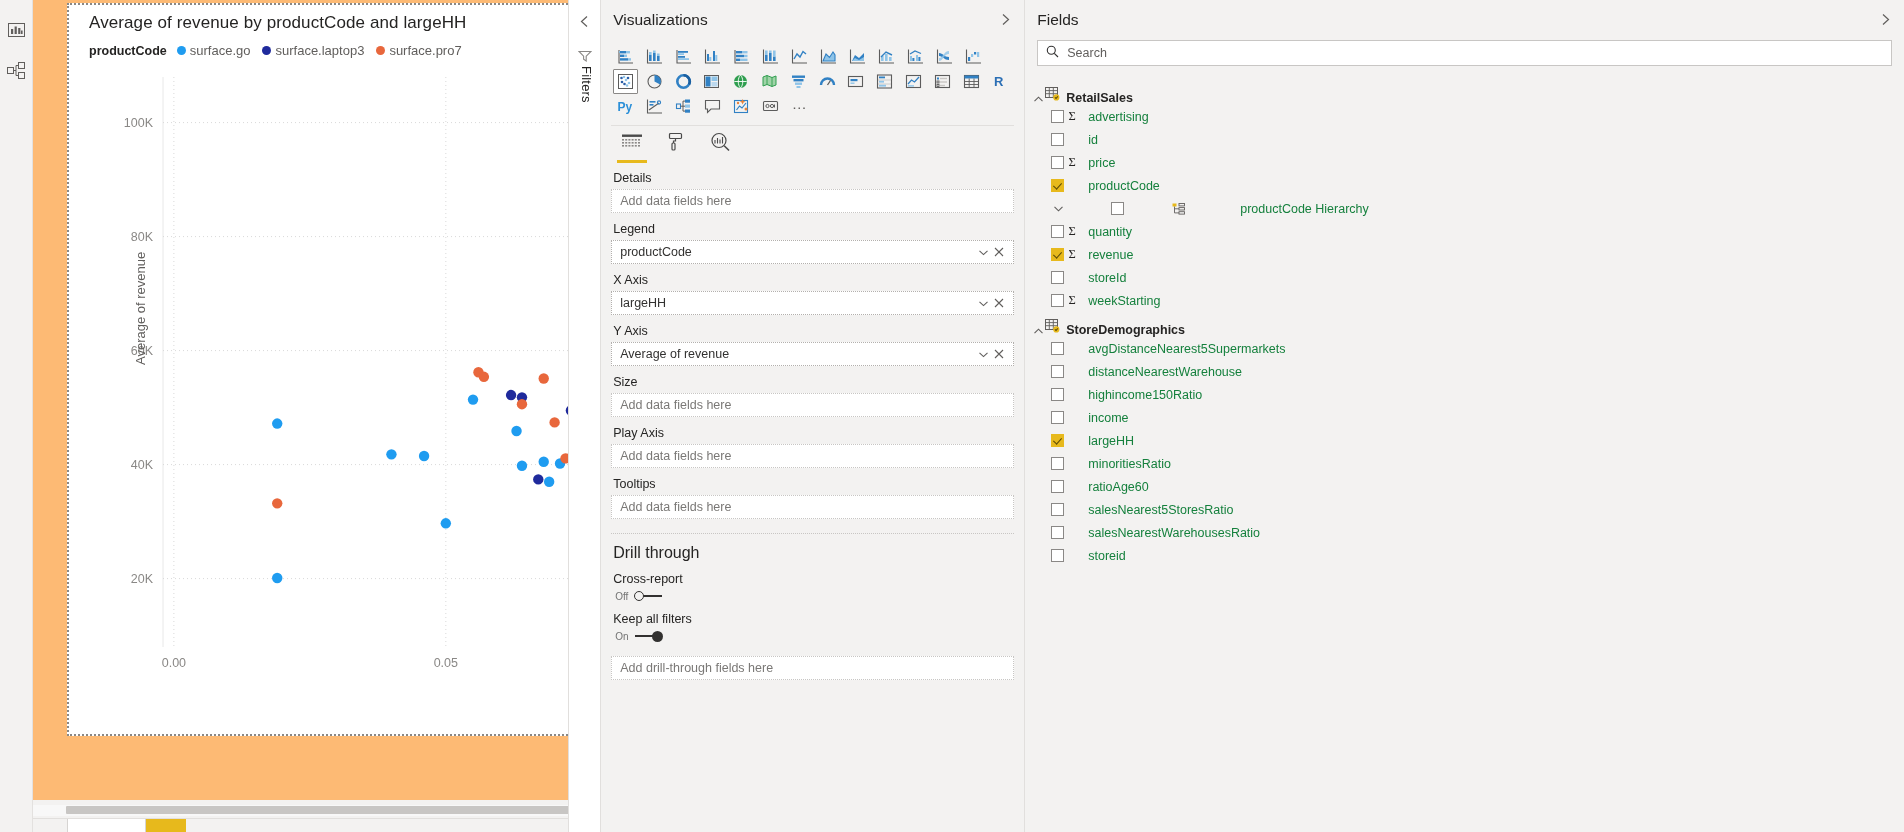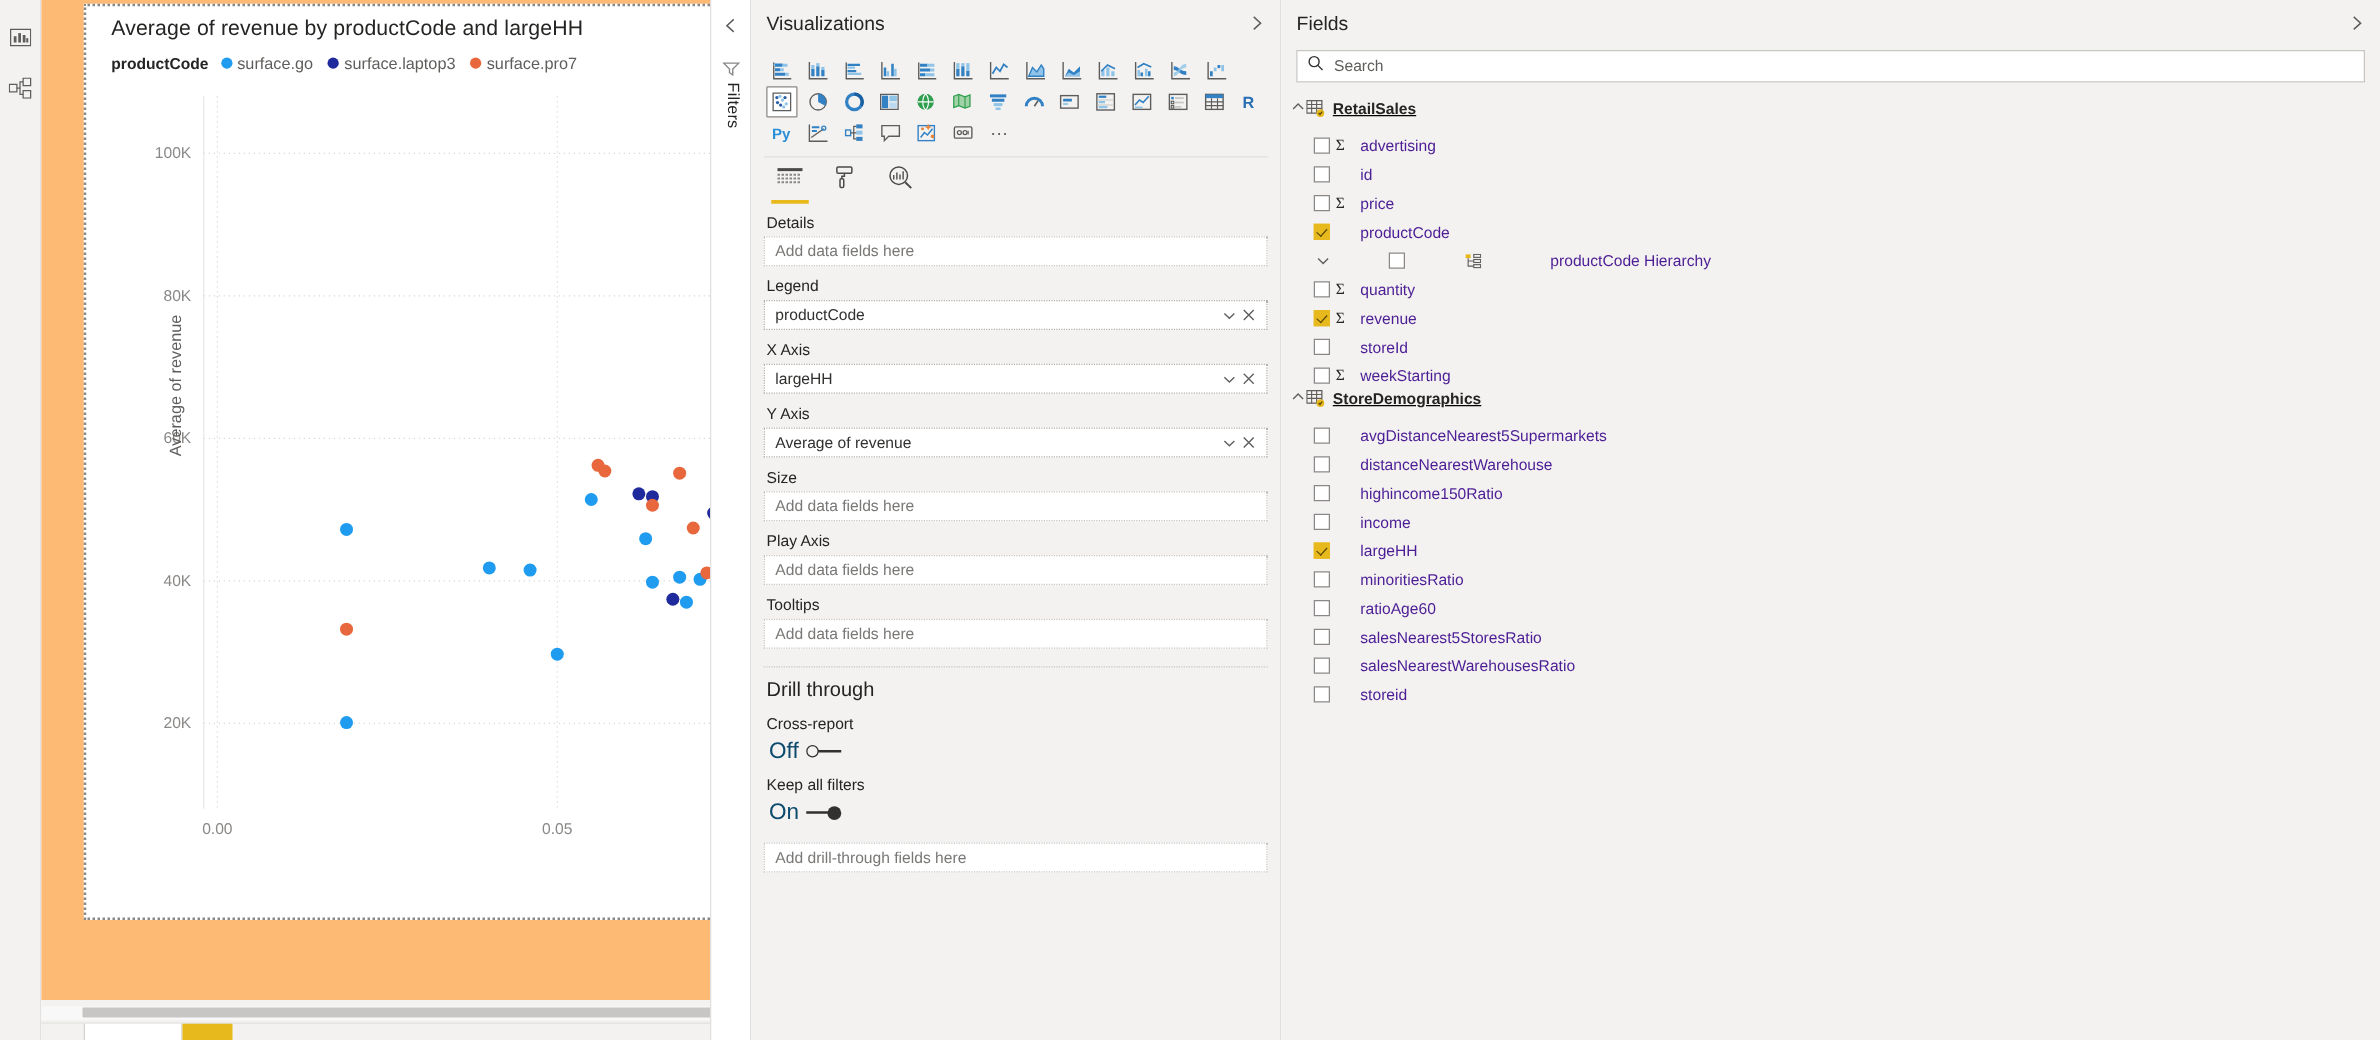--- a/index.html
+++ b/index.html
@@ -228,21 +228,21 @@
     background: #ffffff;
     border: 1px dotted #b3b0ad;
   }
   .well-box .well-value { flex: 1 1 auto; color: #323130; }
   .well-box .well-ph { flex: 1 1 auto; color: #7a7876; }
   .well-act { width: 16px; display:flex; align-items:center; justify-content:center; color:#605e5c; cursor:pointer;}
 
   .drill-sep { height: 1px; border-top: 1px dotted #c8c6c4; margin: 14px 10px 0 10px; }
   .drill-title { font-size: 16px; color: #252423; margin: 10px 0 4px 12px; }
   .drill-sub { font-size: 12.5px; color: #252423; margin: 10px 0 2px 12px; }
-  .toggle-row { display: flex; align-items: center; margin: 4px 0 0 14px; font-size: 18px; color: #0c4a6e; }
+  .toggle-row { display: flex; align-items: center; margin: 4px 0 0 14px; font-size: 10px; color: #737373; }
   .toggle-row .tg-label { margin-right: 6px; }
   .switch { width: 28px; height: 12px; position: relative; cursor: pointer; }
   .switch .bar { position:absolute; left: 6px; right: 0; top: 5px; height: 2px; background: #323130; }
   .switch .knob-off { position:absolute; left: 0; top: 1px; width: 10px; height: 10px; border-radius:50%; border:1.7px solid #323130; background:#f3f2f1; }
   .switch.on .bar { left: 0; right: 8px; }
   .switch.on .knob-on { position:absolute; right: 0; top: 1px; width: 11px; height: 11px; border-radius:50%; background: #323130; }
 
   
   .fields-panel {
     position: relative;
@@ -264,24 +264,23 @@
     border: 0; outline: 0; flex: 1 1 auto;
     font-size: 12.5px; color: #252423;
     font-family: "Liberation Sans", sans-serif;
     background: transparent;
     margin-left: 6px;
   }
   .search-box input::placeholder { color: #605e5c; }
 
   .field-tree { margin-top: 14px; }
   .table-row {
-    display: flex; align-items: flex-start;
+    display: flex; align-items: flex-end;
     height: 25px; padding-left: 6px;
     cursor: pointer;
-    text-decoration: underline;
   }
   .table-row .tname { font-size: 12.5px; font-weight: bold; color: #252423; margin-left: 6px; }
   .chev { width: 14px; display:flex; align-items:center; justify-content:center; color:#605e5c; }
   .field-row {
     display: flex; align-items: center;
     height: 23px; padding-left: 26px;
     cursor: pointer;
   }
   .cb {
     width: 13px; height: 13px;
@@ -304,21 +303,21 @@
     transform: rotate(42deg);
   }
   .sigma {
     width: 16px; text-align: center;
     font-size: 12.5px; color: #252423;
     font-family: "Liberation Serif", serif;
     flex: 0 0 16px;
   }
   .sigma.empty { visibility: hidden; }
   .hier-icon { width: 16px; flex: 0 0 16px; display:flex; align-items:center; justify-content:center; }
-  .fname { font-size: 12.5px; color: #4c1d95; margin-left: 8px; white-space: nowrap; }
+  .fname { font-size: 12.5px; color: #15803d; margin-left: 8px; white-space: nowrap; }
   .fields-expand { position: absolute; right: 12px; top: 12px; cursor: pointer; color: #605e5c; }
 </style>
 </head>
 <body>
 
 <div id="app">
 
   <div class="left-rail">
     <div class="rail-btn">
       <svg width="17" height="16" viewBox="0 0 17 16">

